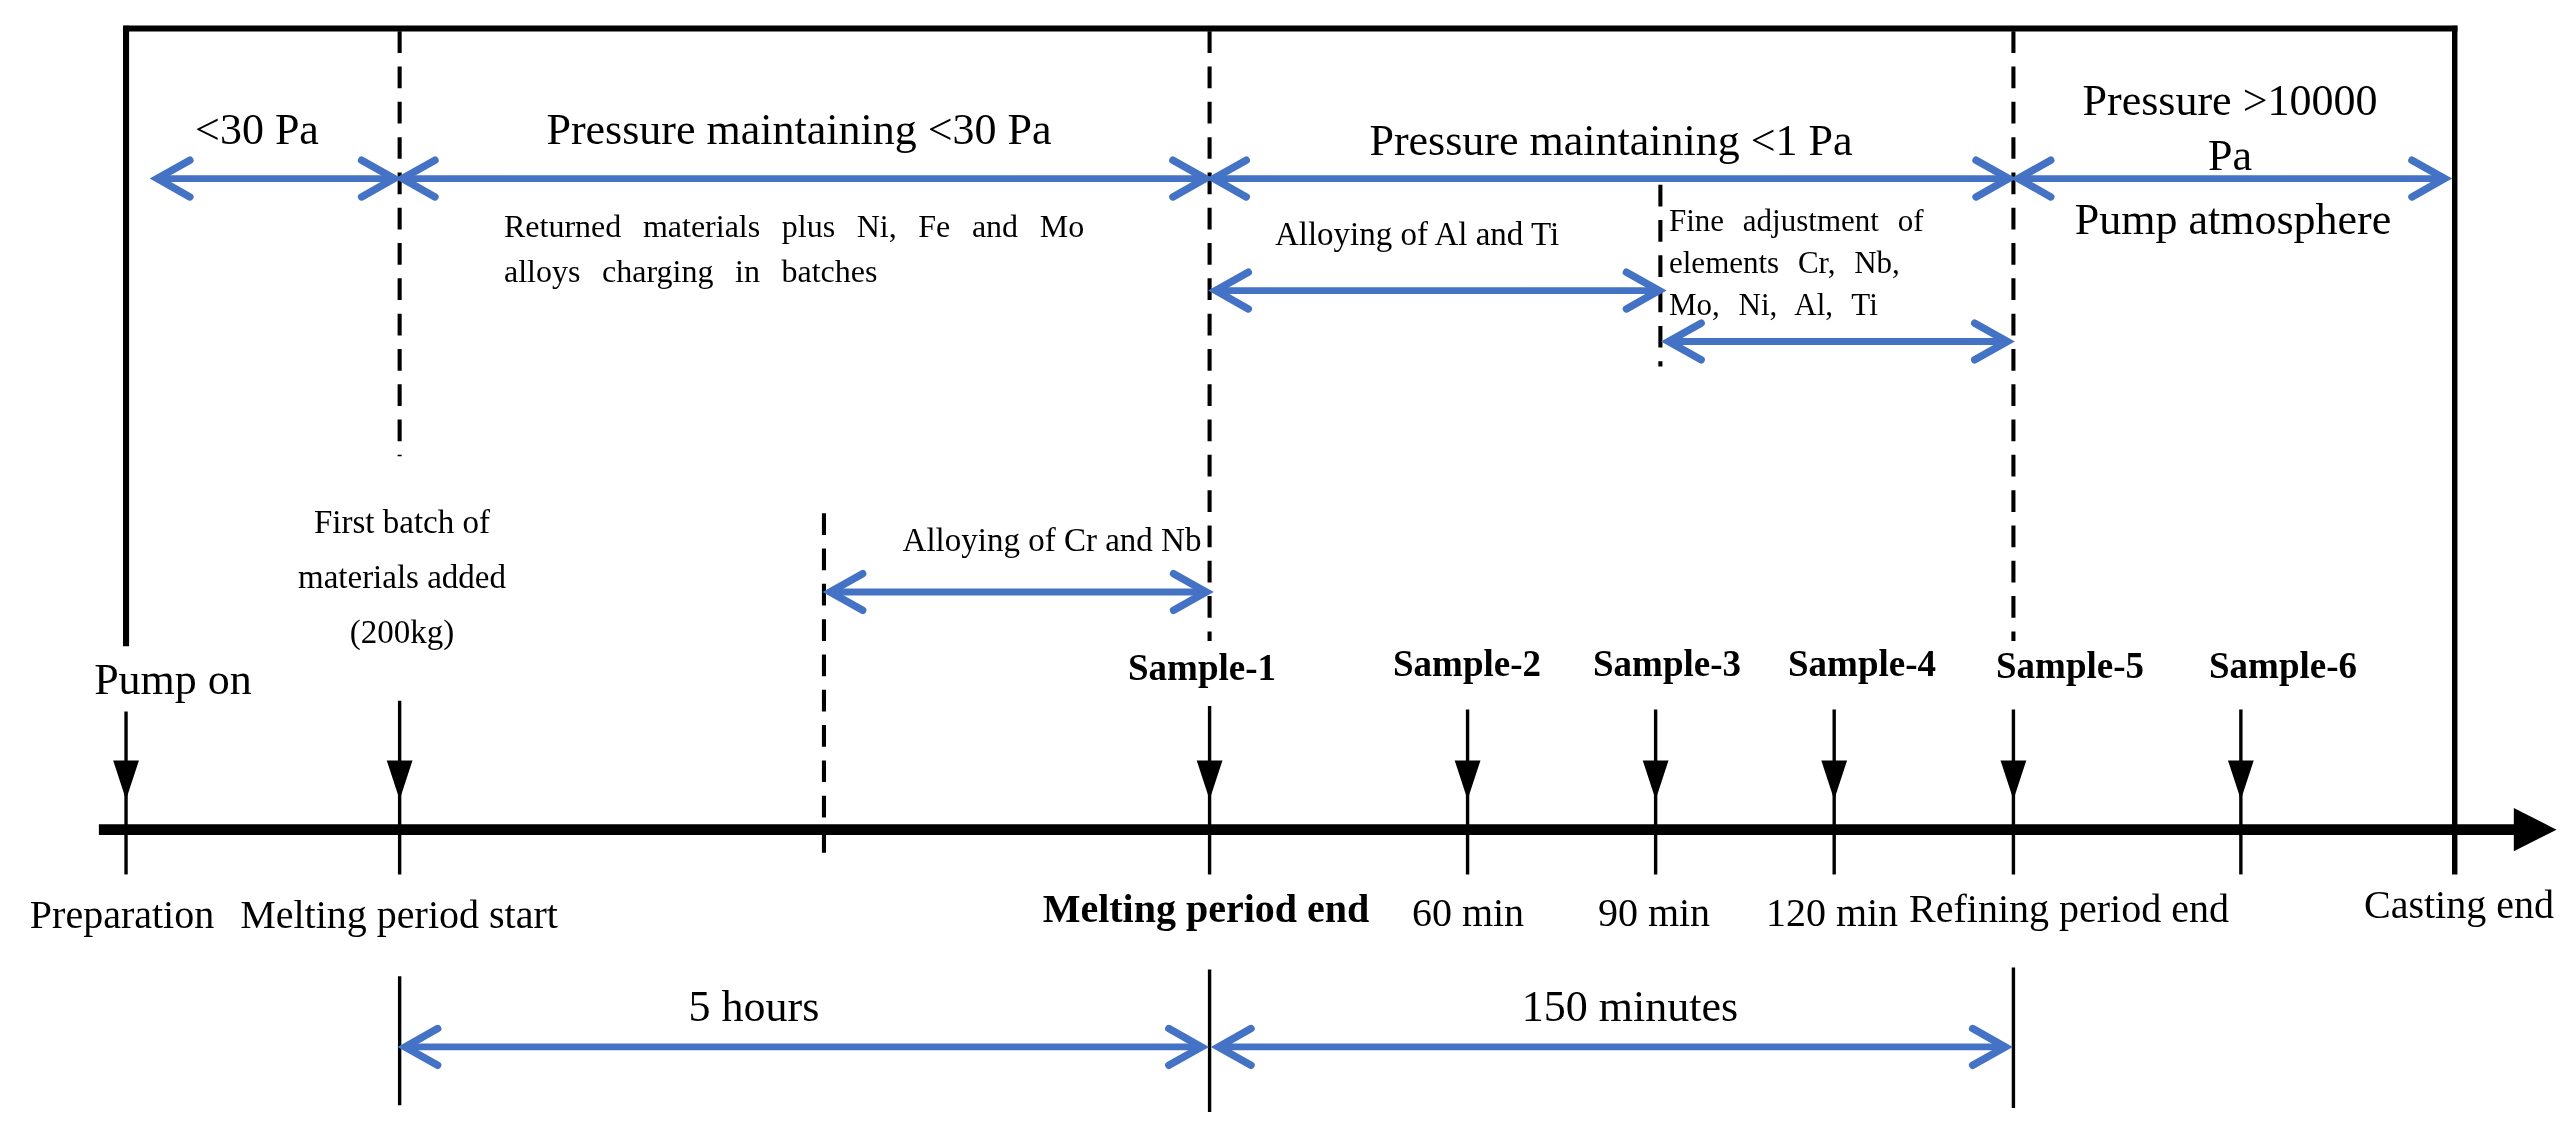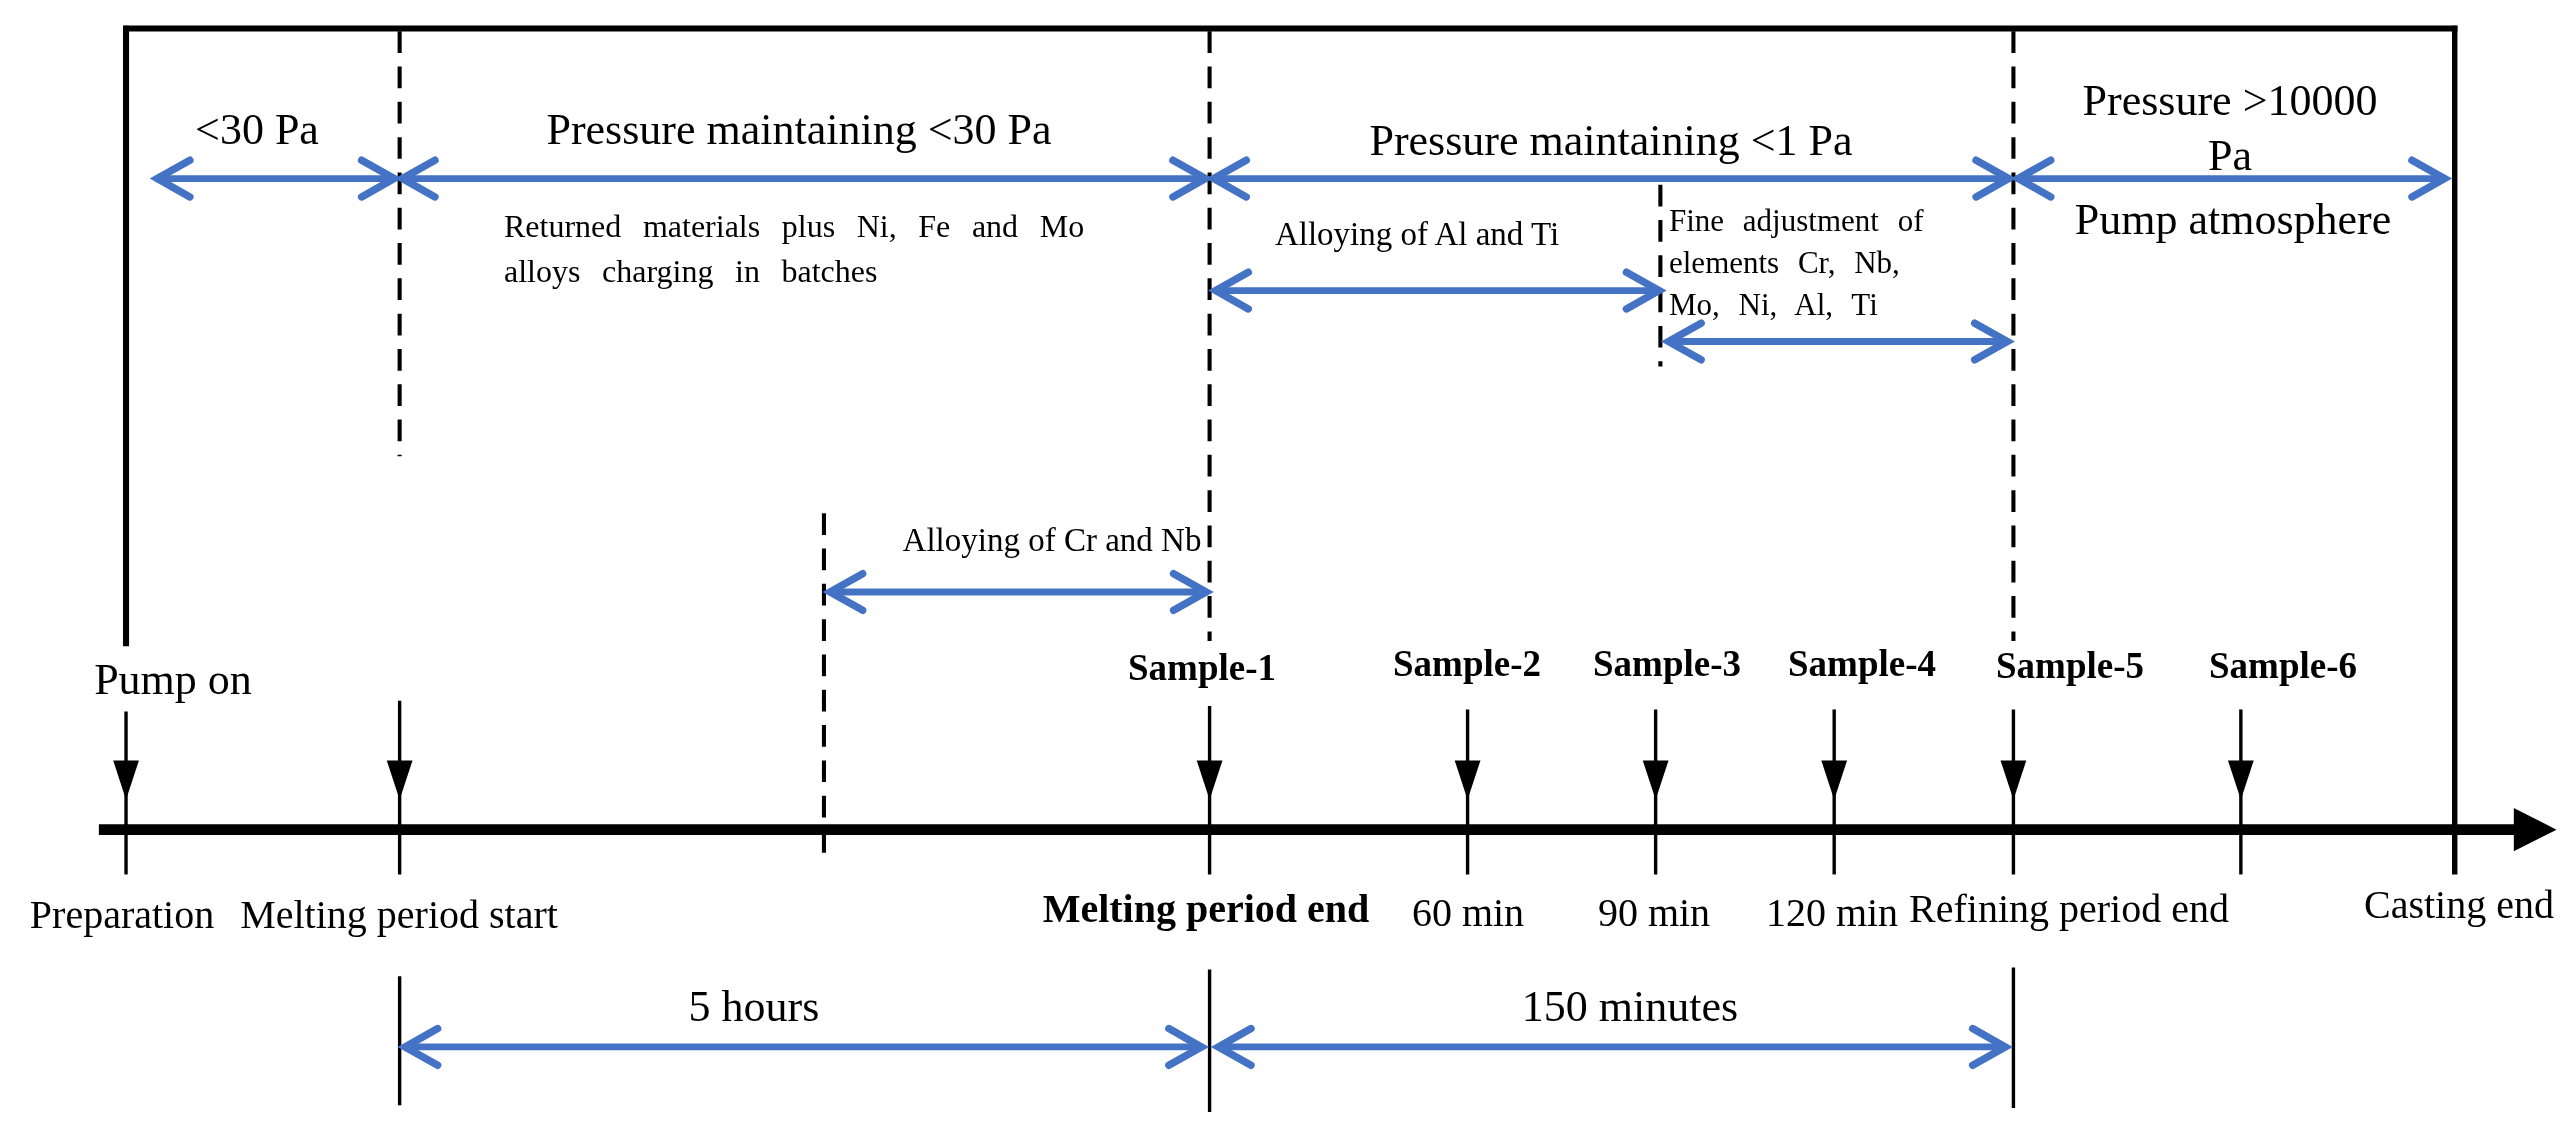--- a/index.html
+++ b/index.html
@@ -138,20 +138,23 @@
   <div class="lbl c fs50" style="left:1611px;top:140px;">Pressure maintaining &lt;1 Pa</div>
   <div class="lbl c fs50" style="left:2230px;top:128px;">Pressure &gt;10000 Pa</div>
   <div class="lbl c fs50" style="left:2233px;top:219px;">Pump atmosphere</div>
 
   <div class="lbl c fs48" style="left:1417px;top:235px;white-space:nowrap;">Alloying of Al and Ti</div>
   <div class="lbl returned">Returned materials plus Ni, Fe and Mo
 alloys charging in batches</div>
   <div class="lbl fineadj">Fine adjustment of
 elements Cr, Nb,
 Mo, Ni, Al, Ti</div>
+  <div class="lbl c fs48 firstbatch" style="left:402px;top:577px;">First batch of
+materials added
+(200kg)</div>
   <div class="lbl c fs48" style="left:1012px;top:541px;white-space:nowrap;margin-left:40px;">Alloying of Cr and Nb</div>
   <div class="lbl c fs50" style="left:145px;top:679px;white-space:nowrap;margin-left:28px;">Pump on</div>
 
   <div class="lbl c sample" style="left:1202px;top:668px;">Sample-1</div>
   <div class="lbl c sample" style="left:1467px;top:664px;">Sample-2</div>
   <div class="lbl c sample" style="left:1667px;top:664px;">Sample-3</div>
   <div class="lbl c sample" style="left:1862px;top:664px;">Sample-4</div>
   <div class="lbl c sample" style="left:2070px;top:666px;">Sample-5</div>
   <div class="lbl c sample" style="left:2283px;top:666px;">Sample-6</div>
 

